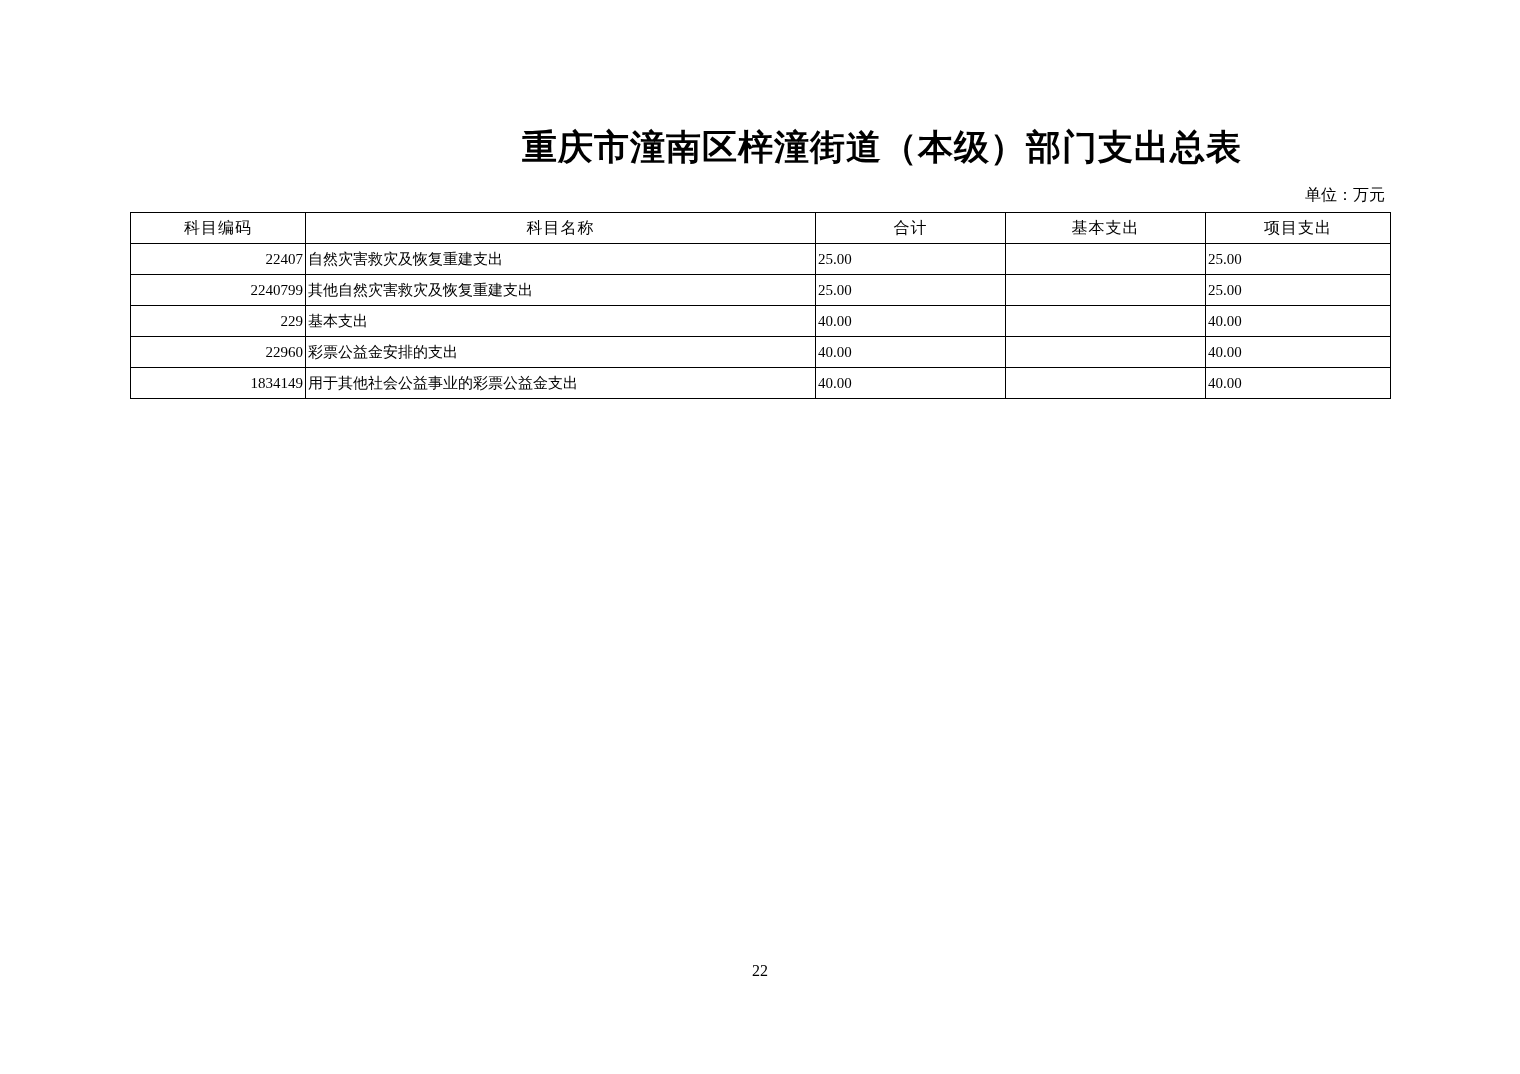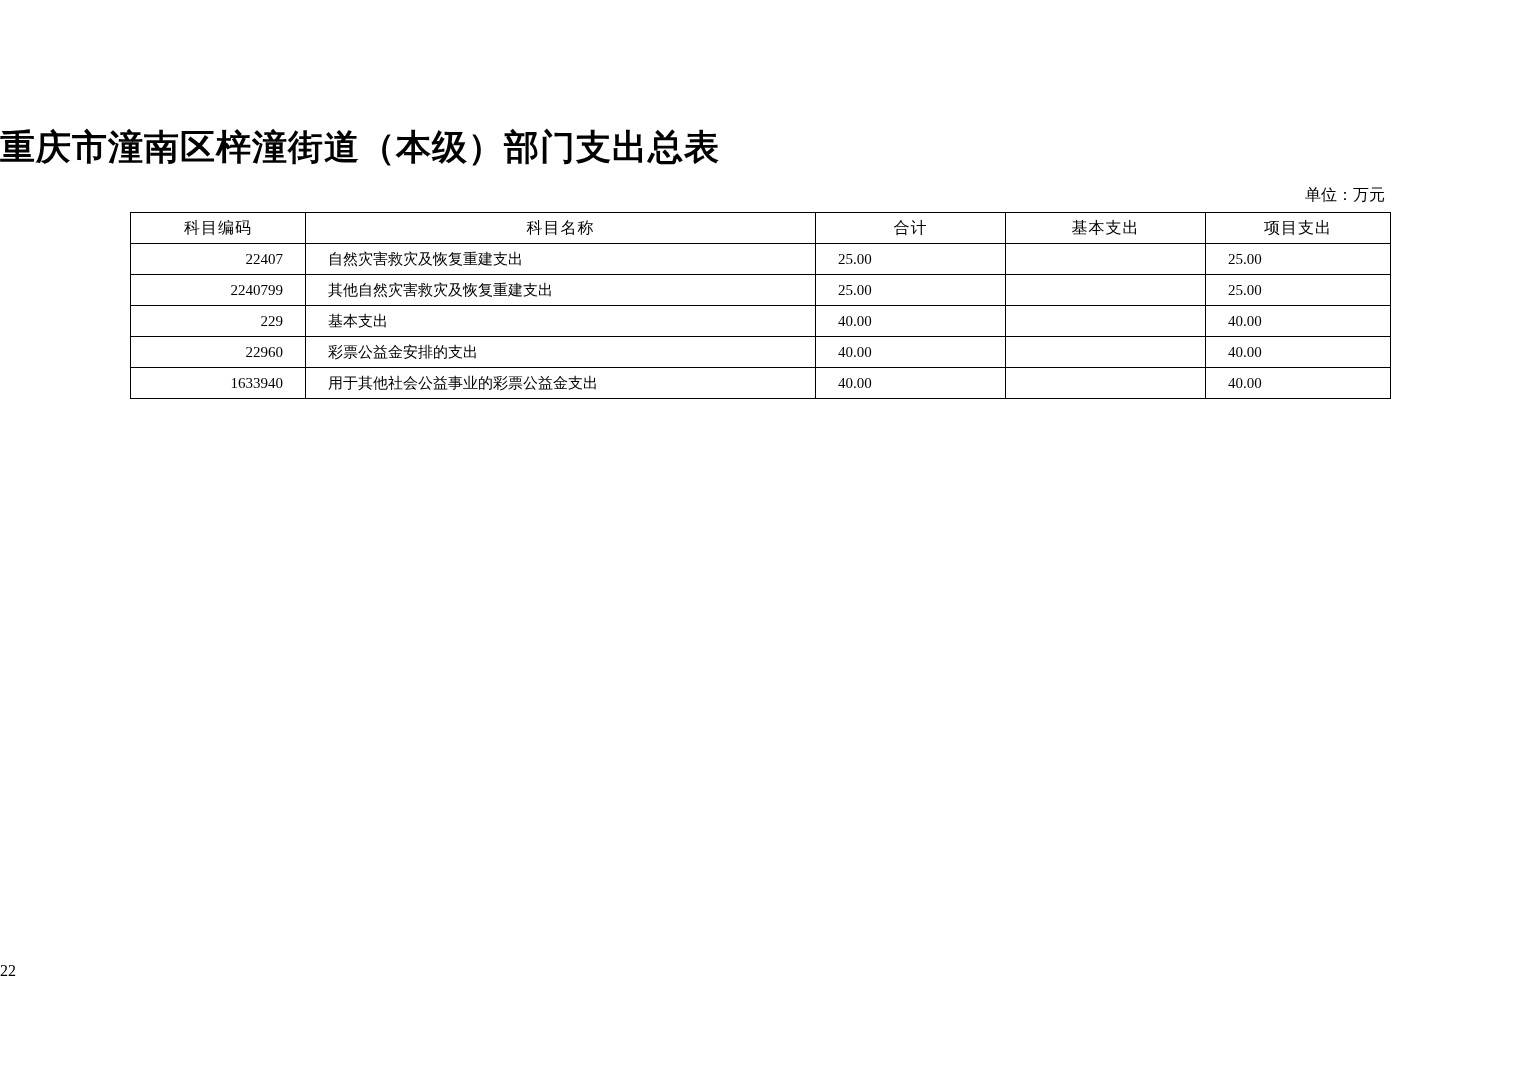--- a/index.html
+++ b/index.html
@@ -19,21 +19,21 @@
     position: relative;
     width: 1520px;
     height: 1074px;
     box-sizing: border-box;
   }
   .doc-title {
     position: absolute;
     top: 124px;
     left: 0;
     width: 1242px;
-    text-align: left;
+    text-align: right;
     font-size: 35px;
     font-weight: bold;
     letter-spacing: 1px;
     font-family: "Liberation Serif", "DejaVu Serif", serif;
   }
   .unit-label {
     position: absolute;
     top: 185px;
     right: 135px;
     font-size: 16px;
@@ -44,21 +44,21 @@
     top: 212px;
     left: 130px;
     width: 1260px;
     border-collapse: collapse;
     table-layout: fixed;
     font-size: 15px;
   }
   table.budget td, table.budget th {
     border: 1px solid #000000;
     height: 30px;
-    padding: 0 22px;
+    padding: 0 2px;
     font-weight: normal;
     font-family: "Liberation Serif", "DejaVu Serif", serif;
     vertical-align: middle;
     line-height: 1.1;
   }
   table.budget thead td {
     text-align: center;
     font-size: 16px;
     letter-spacing: 1px;
   }
@@ -84,21 +84,21 @@
   }
   .indent-1 { padding-left: 60px; margin-left: 39px; }
   .indent-2 { padding-left: 68px; }
   .indent-3 { padding-left: 58px; }
 
   .page-number {
     position: absolute;
     top: 962px;
     left: 0;
     width: 1520px;
-    text-align: left;
+    text-align: center;
     font-size: 16px;
     font-family: "Liberation Serif", "DejaVu Serif", serif;
   }
 </style>
 </head>
 <body>
 
 <div class="page">
 
   <div class="doc-title">重庆市潼南区梓潼街道（本级）部门支出总表</div>
@@ -145,21 +145,21 @@
         <td class="num-cell">40.00</td>
       </tr>
       <tr>
         <td class="code-cell">22960</td>
         <td class="name-cell indent-1">彩票公益金安排的支出</td>
         <td class="num-cell">40.00</td>
         <td class="num-cell"></td>
         <td class="num-cell">40.00</td>
       </tr>
       <tr>
-        <td class="code-cell">1633940</td>
+        <td class="code-cell">1834149</td>
         <td class="name-cell indent-1">用于其他社会公益事业的彩票公益金支出</td>
         <td class="num-cell">40.00</td>
         <td class="num-cell"></td>
         <td class="num-cell">40.00</td>
       </tr>
     </tbody>
   </table>
 
   <div class="page-number">22</div>
 

